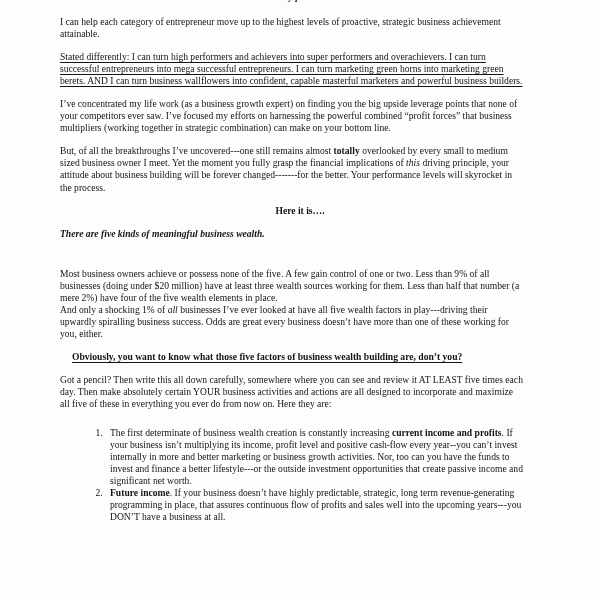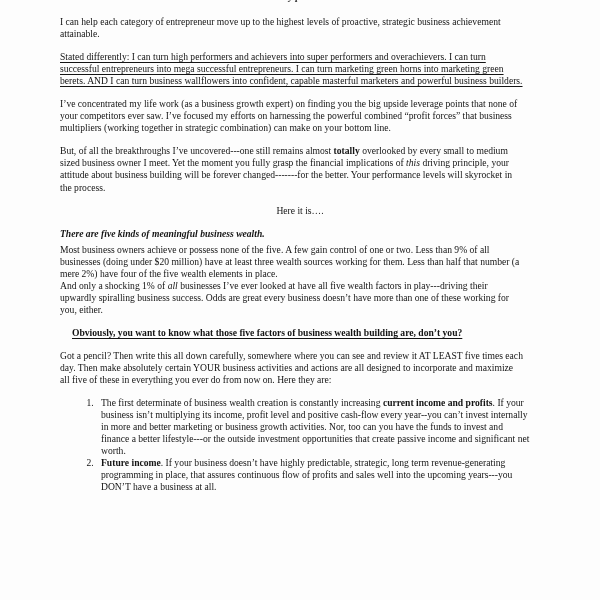--- a/index.html
+++ b/index.html
@@ -40,38 +40,38 @@
     font-size: 9.6px;
     line-height: 12.05px;
     text-align: left;
     color: #141414;
   }
   p.tight { margin-bottom: 0; }
   p.indent-first { text-indent: 11px; }
   p.underlined { text-decoration: underline; text-underline-offset: 1.5px; }
   p.centered {
     text-align: center;
-    font-weight: normal;
+    font-weight: bold;
     margin: 0 0 11px 0;
   }
   p.bi-head {
     font-weight: bold;
     font-style: italic;
-    margin: 0 0 4px 0;
+    margin: 0 0 28px 0;
   }
   p.bold-underline {
     font-weight: bold;
     text-decoration: underline;
     text-underline-offset: 1.5px;
     margin: 0 0 11px 12px;
   }
   b, strong { font-weight: bold; }
   i, em { font-style: italic; }
   ol.numlist {
-    margin: 8px;
+    margin: 17px;
     padding: 0 0 0 28px;
     list-style-position: outside;
     font-family: Liberation Serif, serif;
   }
   ol.numlist > li {
     font-size: 9.6px;
     line-height: 12.05px;
     margin: 0 0 0 0;
     padding-left: 5px;
     color: #141414;

